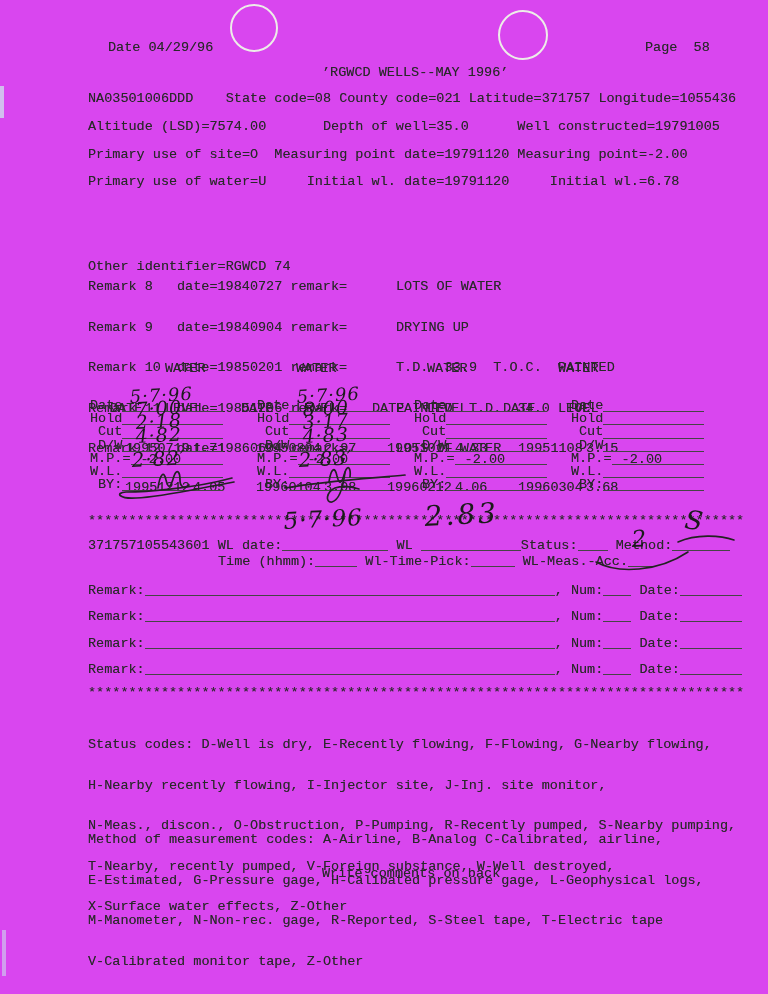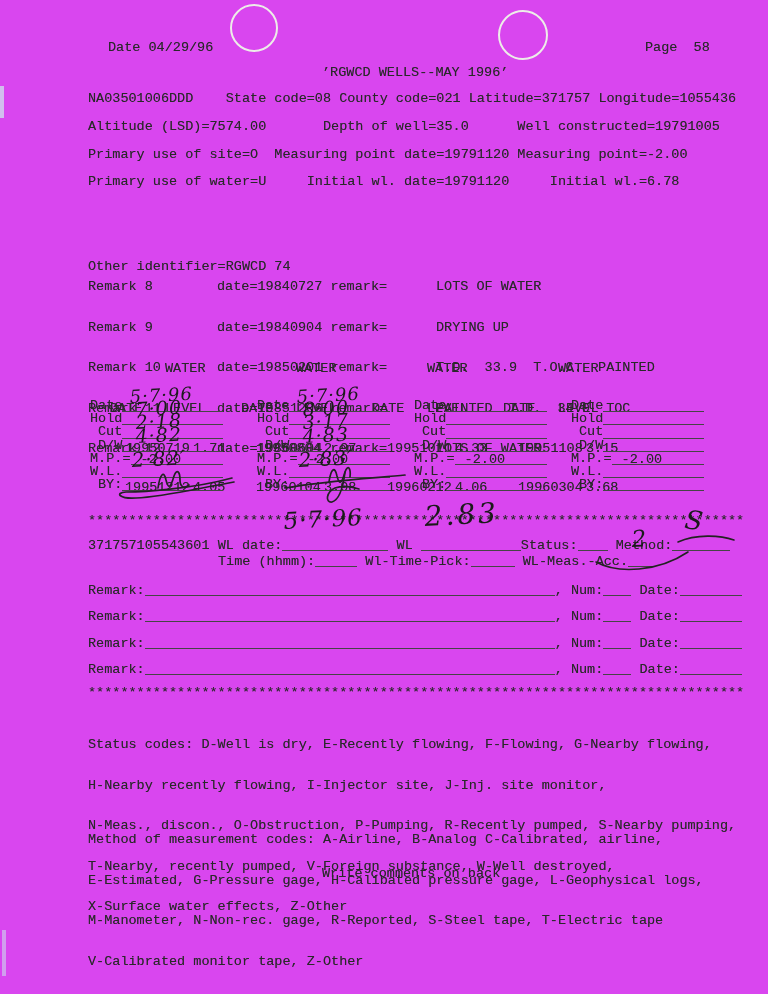--- a/index.html
+++ b/index.html
@@ -11,21 +11,21 @@
   }
   .line{position:absolute; left:88px; white-space:pre; line-height:14px;}
   .abs{position:absolute; white-space:pre;}
   
   .punch{position:absolute; border-radius:50%; border:2px solid #ededE8;}
   .edge-top{position:absolute; left:0; top:86px; width:4px; height:32px; background:#cfe6ee; opacity:.75;}
   .edge-bottom{position:absolute; left:2px; top:930px; width:4px; height:46px; background:#ccd9ec; opacity:.6;}
   
   .rlog{position:absolute; left:88px; top:253px; line-height:13.5px; white-space:pre;}
   .rl-label{display:inline-block; width:89px;}
-  .rl-field{display:inline-block; width:219px;margin-left:40px;}
+  .rl-field{display:inline-block; width:219px;}
   
   .wgroup{position:absolute; top:336px; width:131px; line-height:13.2px; white-space:pre;}
   .wh-top{padding-left:77px;}
   .wh-date{display:inline-block; margin-left:22px; width:55px;}
   .wd-date{display:inline-block; margin-left:9px; width:68px;padding-left:28px;}
   
   .card{position:absolute; top:399px; width:133px;}
   .crow{display:flex; align-items:flex-end; height:13.2px; white-space:pre; line-height:13.2px;}
   .crow.ind{padding-left:8px;justify-content:center;}
   .clabel{white-space:pre;}

